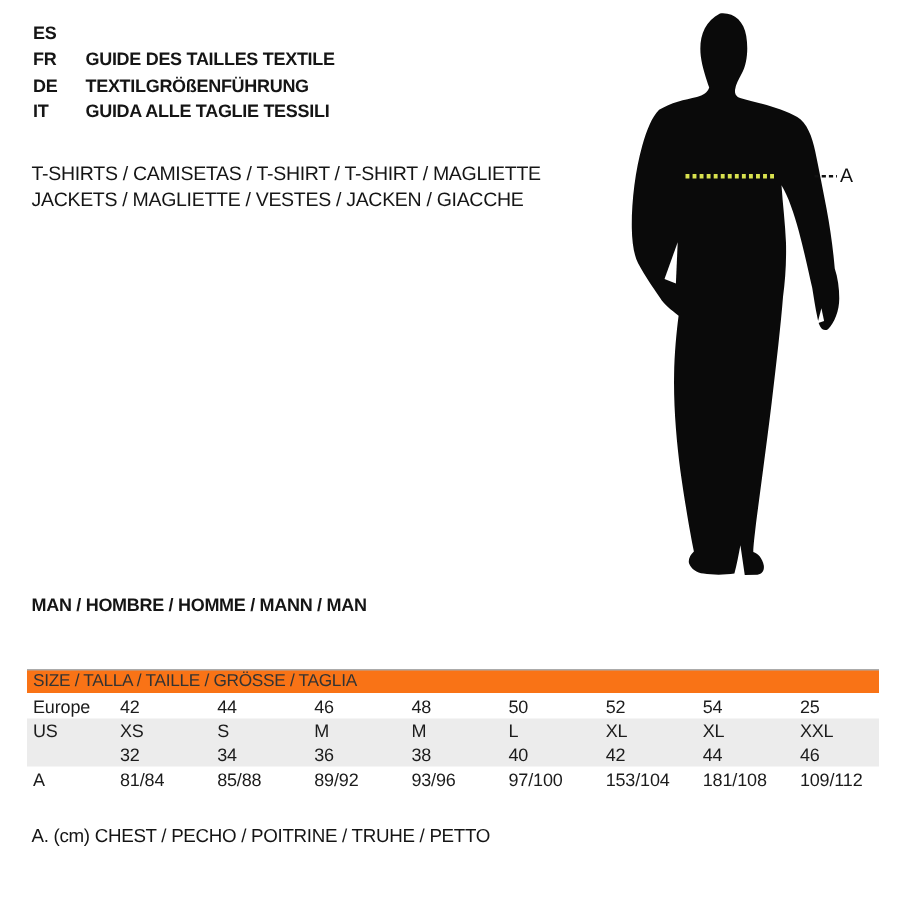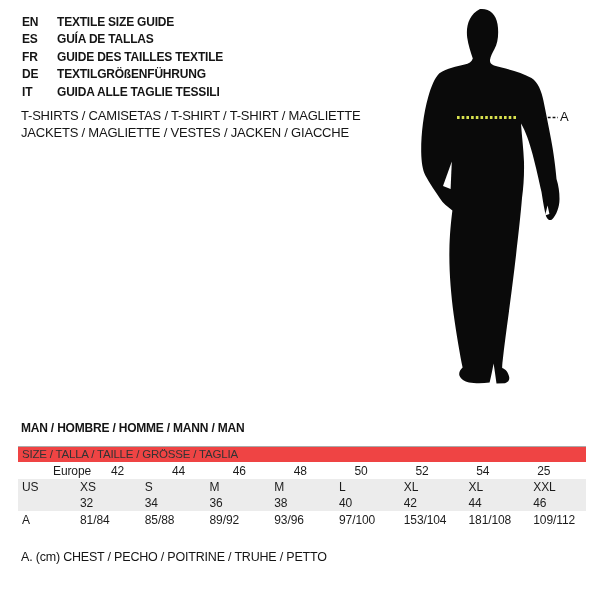--- a/index.html
+++ b/index.html
@@ -12,21 +12,21 @@
   .lang-list{position:absolute;left:22px;top:14px;}
   .lang-row{display:flex;font-weight:bold;font-size:12px;line-height:17.4px;letter-spacing:-0.2px;}
   .lang-code{width:35px;}
   
   .categories{position:absolute;left:21px;top:107px;font-weight:normal;font-size:13px;line-height:17px;letter-spacing:-0.2px;}
   
   .figure-wrap{position:absolute;left:395px;top:0;width:205px;height:400px;}
   .figure-wrap svg{position:absolute;left:0;top:0;}
   .measure-a{position:absolute;left:165px;top:109px;font-size:13px;color:#111;}
   
-  .man-title{position:absolute;left:21px;top:421px;font-weight:bold;font-size:12px;letter-spacing:-0.2px;}
+  .man-title{position:absolute;left:21px;top:396px;font-weight:bold;font-size:12px;letter-spacing:-0.2px;}
   
   .size-table{position:absolute;left:18px;top:446px;width:580px;}
   .thead{
     width:568px;height:16px;box-sizing:border-box;background:#c6c6c6;border-top:1px solid #ababab;
     font-size:11.5px;color:#333;line-height:15px;padding-left:4px;letter-spacing:-0.2px;
   }
   .tbody{position:relative;}
   .stripe{position:absolute;left:0;top:17px;width:568px;height:32px;background:#ececec;}
   .trow{
     position:relative;display:grid;grid-template-columns:62px repeat(8,1fr);
@@ -35,26 +35,21 @@
   .trow .lbl{padding-left:4px;text-align:left;}
   .trow .val{}
   
   .footnote{position:absolute;left:21px;top:550px;font-weight:normal;font-size:12.5px;letter-spacing:-0.2px;}
 </style>
 </head>
 <body>
 
 <div class="lang-list" id="lang-list">
     <div class="lang-row">
-      <span class="lang-code">EN</span>
-      <span>TEXTILE SIZE GUIDE</span>
-    </div>
-    <div class="lang-row">
       <span class="lang-code">ES</span>
-      <span>GUÍA DE TALLAS</span>
     </div>
     <div class="lang-row">
       <span class="lang-code">FR</span>
       <span>GUIDE DES TAILLES TEXTILE</span>
     </div>
     <div class="lang-row">
       <span class="lang-code">DE</span>
       <span>TEXTILGRÖßENFÜHRUNG</span>
     </div>
     <div class="lang-row">
@@ -94,25 +89,25 @@
     <path d="M152.6 205.5 L150 215.5 L154.4 214 Z" fill="#ffffff"></path>
     <line x1="62" y1="117.5" x2="121" y2="117.5" stroke-width="3" stroke-dasharray="2.6 2.1" stroke="#d9e24f"></line>
     <line x1="148" y1="117.5" x2="163" y2="117.5" stroke-width="1.6" stroke-dasharray="2.8 2" stroke="#111111"></line>
   </svg>
   <div class="measure-a">A</div>
 </div>
 
 <div class="man-title">MAN / HOMBRE / HOMME / MANN / MAN</div>
 
 <div class="size-table">
-  <div class="thead" style="background: #ef4444;">SIZE / TALLA / TAILLE / GRÖSSE / TAGLIA</div>
+  <div class="thead" style="background: #f97316;">SIZE / TALLA / TAILLE / GRÖSSE / TAGLIA</div>
   <div class="tbody">
     <div class="stripe" id="stripe" style="background: rgb(236, 236, 236);"></div>
     <div id="rows">
-        <div class="trow" style="height: 17px; margin-left: 31px;">
+        <div class="trow" style="height: 17px;">
           <div class="lbl">Europe</div>
           <div class="val">42</div>
           <div class="val">44</div>
           <div class="val">46</div>
           <div class="val">48</div>
           <div class="val">50</div>
           <div class="val">52</div>
           <div class="val">54</div>
           <div class="val">25</div>
         </div>

